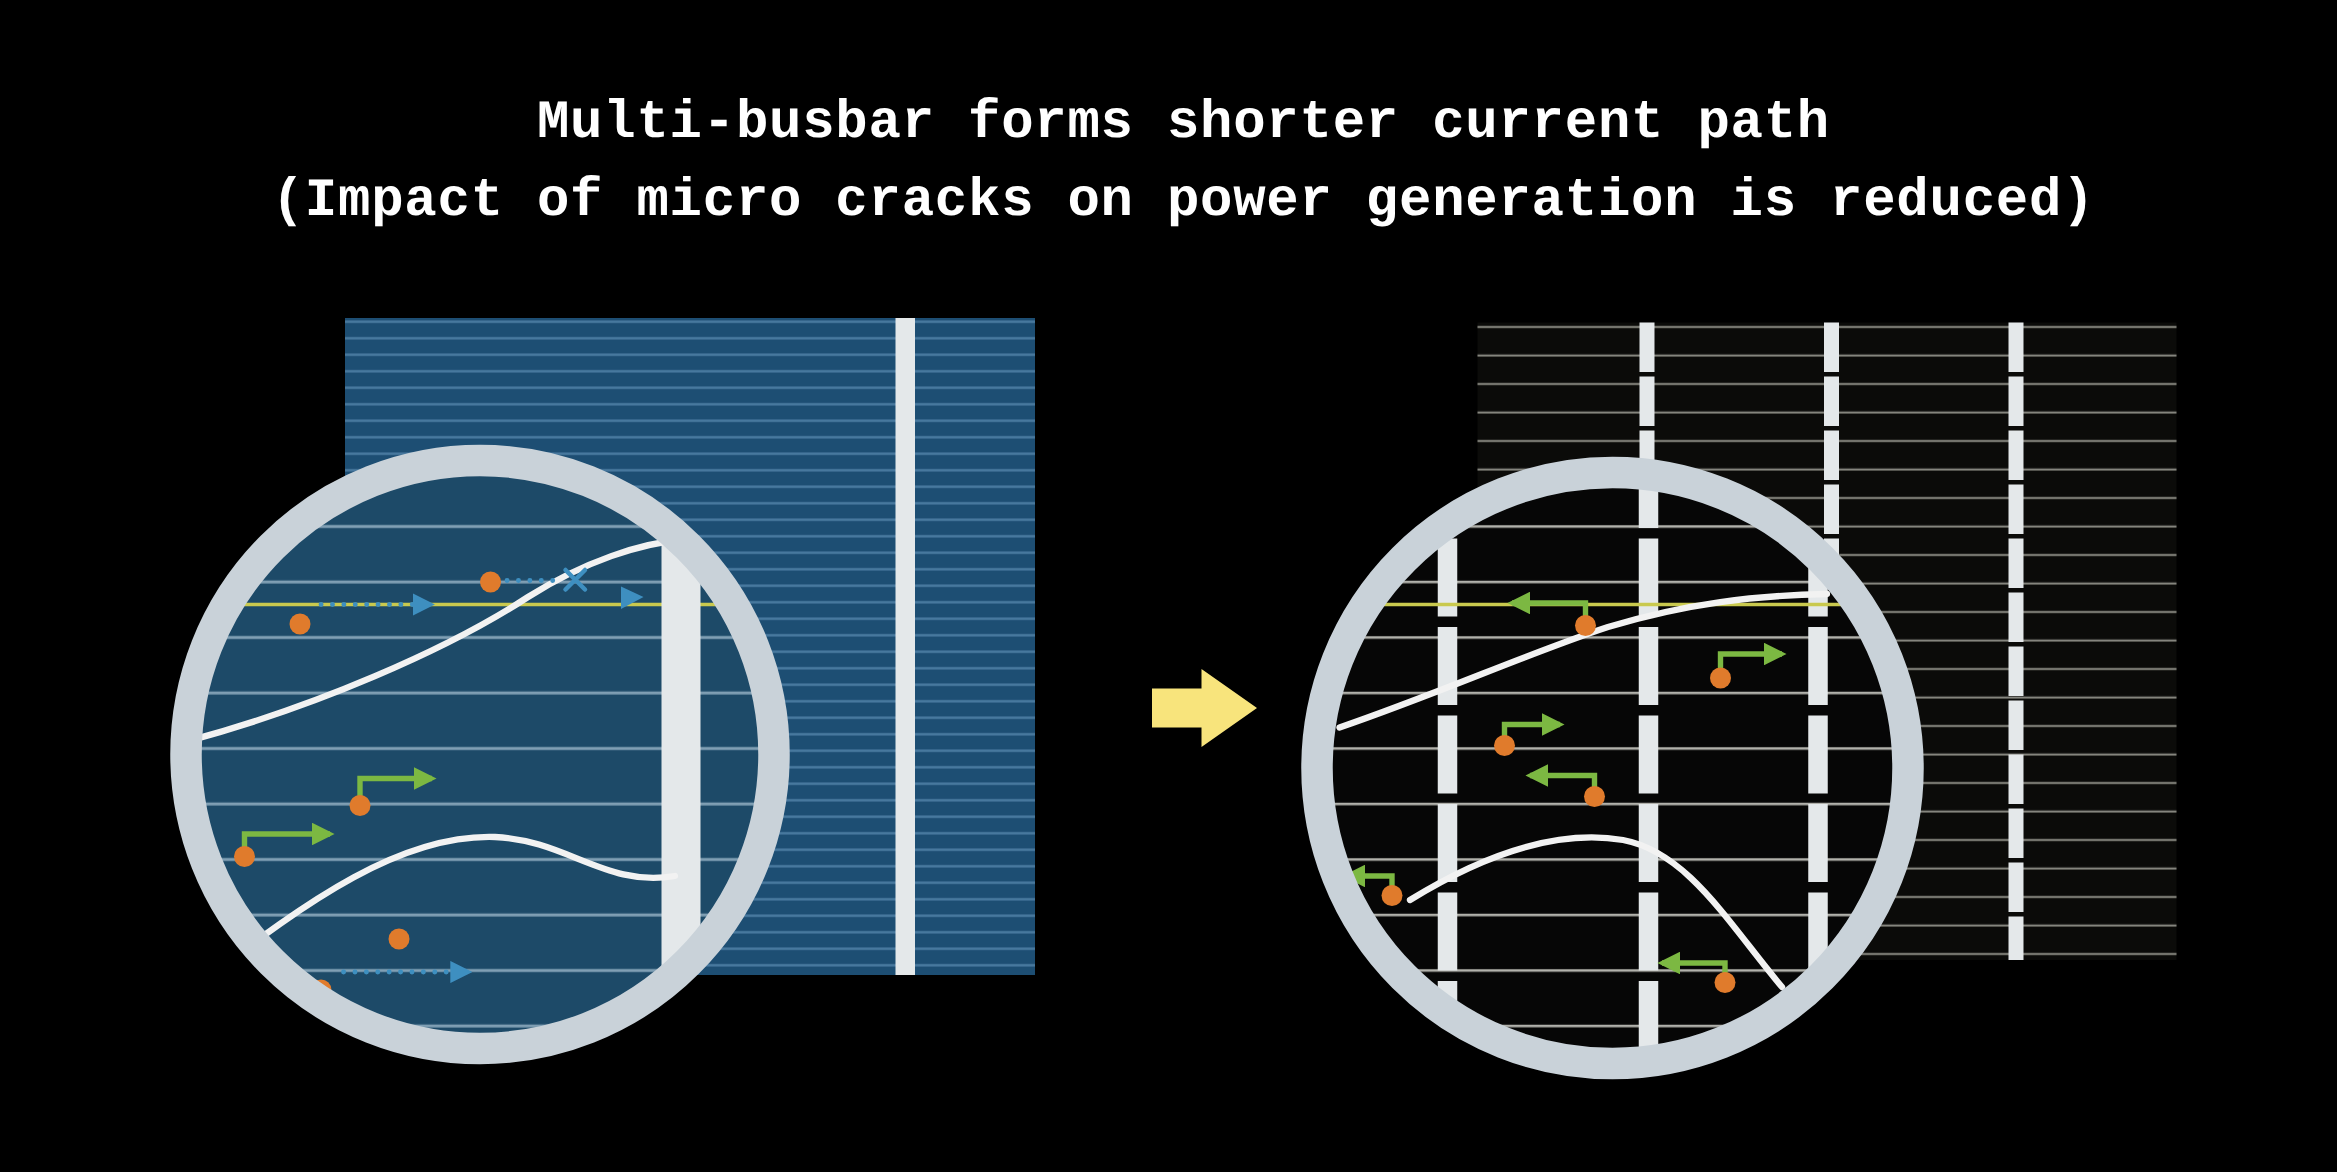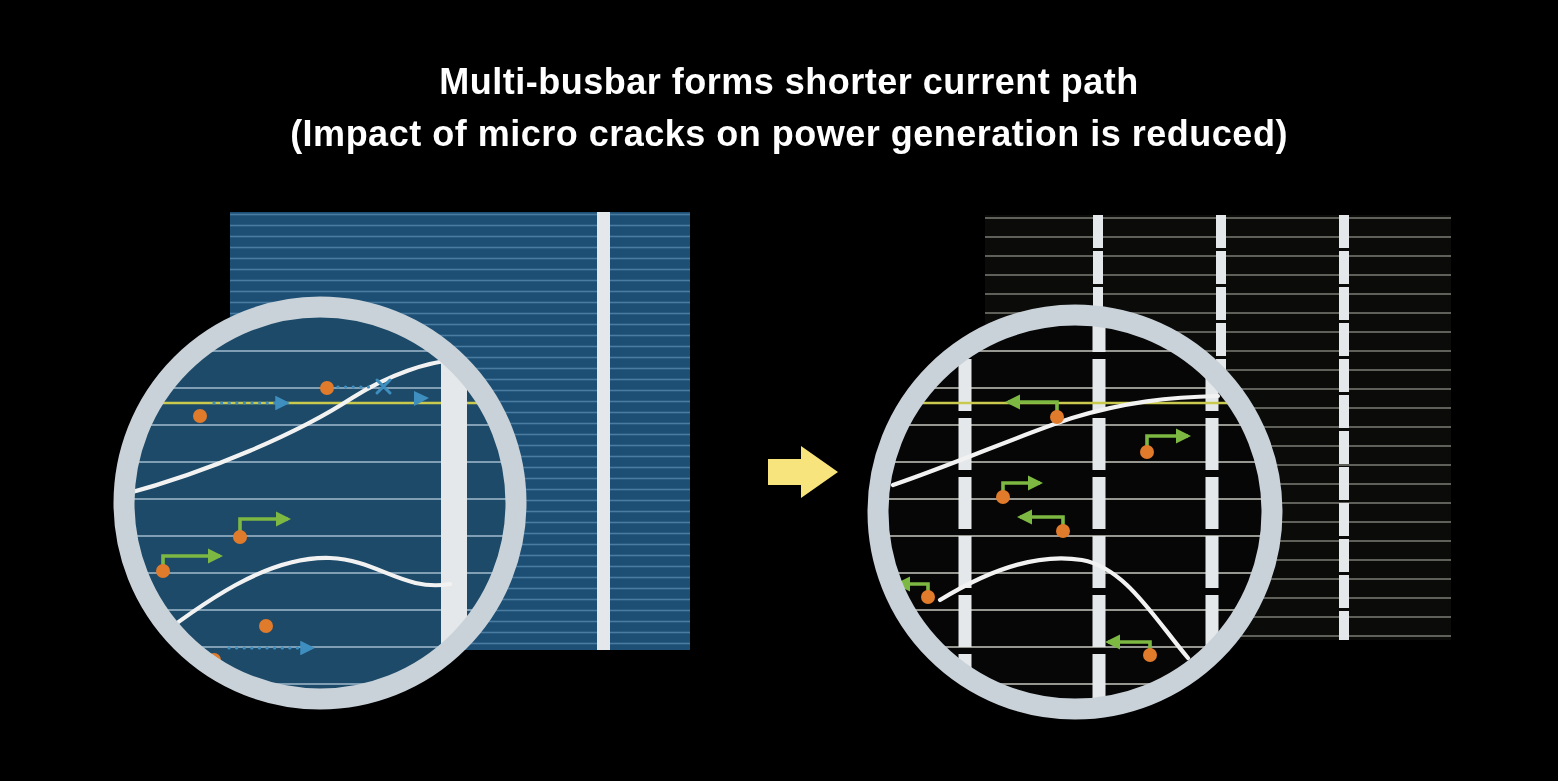--- a/index.html
+++ b/index.html
@@ -1,17 +1,17 @@
 <!DOCTYPE html>
 <html><head>
 <meta charset="utf-8">
 <style>
   html,body{margin:0;padding:0;background:#000;}
   .stage{position:relative;width:1494px;height:781px;background:#000;overflow:hidden;
-         font-family:Liberation Sans, sans-serif;border-radius:26px;}
+         font-family:Liberation Mono, monospace;border-radius:26px;}
   .title{position:absolute;top:56px;left:0;right:0;text-align:center;color:#fff;
          font-weight:bold;font-size:36px;line-height:52px;letter-spacing:.5px;
          transform:translateX(42px);}
   svg{position:absolute;inset:0;}
   .edot{fill:#e07b2c;}
   .garrow{stroke:#7cb842;stroke-width:3.6;fill:none;}
   .barrow{stroke:#3e8fc0;stroke-width:3.2;fill:none;stroke-dasharray:0.1 7.5;stroke-linecap:round;}
   .bmark{stroke:#3e8fc0;stroke-width:3;fill:none;stroke-linecap:round;}
   .crack{stroke:#f2f2f2;stroke-width:4.2;fill:none;stroke-linecap:round;}
   .yline{stroke:#c9c94e;stroke-width:2.4;}

